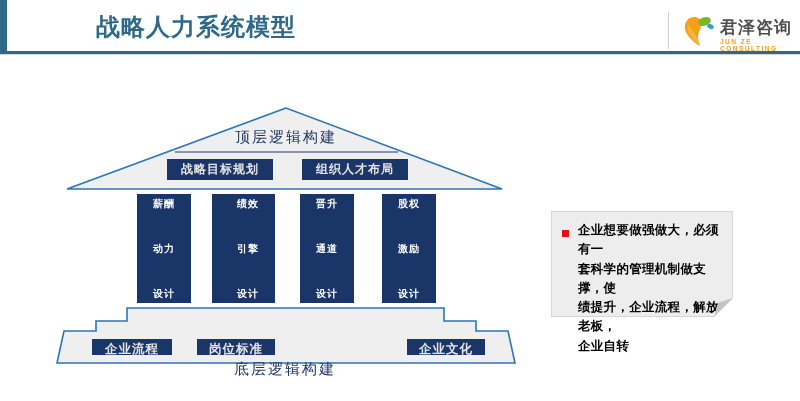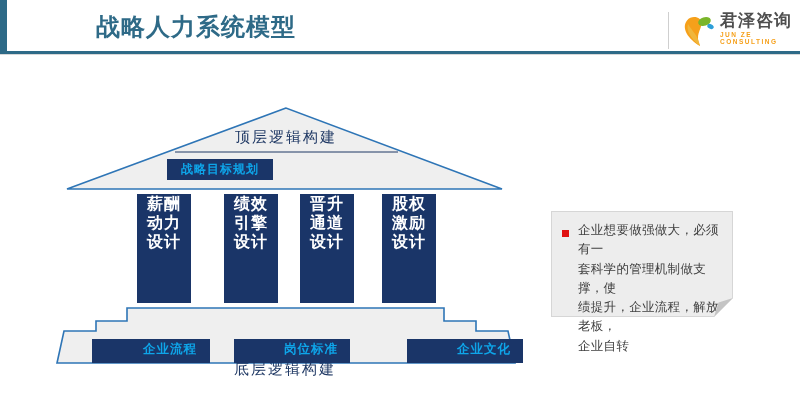--- a/index.html
+++ b/index.html
@@ -8,62 +8,62 @@
     overflow:hidden; font-family:"Liberation Sans", sans-serif;
   }
   
   .accent-bar { position:absolute; left:0; top:0; width:7px; height:53px; background:#2e6a87; }
   .page-title {
     position:absolute; left:96px; top:11px; font-size:24px; font-weight:bold;
     color:#2e6a87; letter-spacing:1px; white-space:nowrap;text-align:center;
   }
   .header-rule { position:absolute; left:0; top:51px; width:800px; height:3px; background:#2e6a87; box-shadow:0 1px 0 #d8d8d8; }
   .logo-divider { position:absolute; left:668px; top:12px; width:1px; height:37px; background:#cfcfcf; }
-  .logo { position:absolute; left:680px; top:12px; display:flex; align-items:flex-start; gap:4px; }
+  .logo { position:absolute; left:680px; top:12px; display:flex; align-items:flex-end; gap:4px; }
   .logo-texts { display:flex; flex-direction:column; line-height:1; }
   .logo-name { font-size:17px; font-weight:bold; color:#4f4f4f; letter-spacing:1px; }
   .logo-sub { font-size:6.5px; color:#f6a01a; letter-spacing:1.5px; margin-top:3px; font-weight:bold; }
   
   .temple-svg { position:absolute; left:50px; top:95px; }
   .roof-label, .base-label {
     position:absolute; width:160px; text-align:center;
     font-family:"Liberation Serif", serif; font-size:15px; color:#1f3864; letter-spacing:2px;
   }
   .roof-label { left:206px; top:128px; }
   .base-label { left:205px; top:312px;margin-top:48px; }
   .navy-box {
-    position:absolute; background:#1a3568; color:#0ea5e9; font-weight:bold;
+    position:absolute; background:#1a3568; color:#e5e5e5; font-weight:bold;
     text-align:center; letter-spacing:1px;
   }
   .roof-box { top:159px; width:106px; height:21px; line-height:21px; font-size:12px; }
   .roof-box.b0 { left:167px; }
   .roof-box.b1 { left:302px; }
   .pillar {
     position:absolute; top:194px; width:54px; height:109px; background:#1a3568;
-    display:flex; flex-direction:column; justify-content:flex-start; align-items:center;
-    color:#fff; font-weight:bold; font-size:16px; line-height:19px; letter-spacing:1px;
+    display:flex; flex-direction:column; justify-content:space-between; align-items:center;
+    color:#fff; font-weight:bold; font-size:10px; line-height:19px; letter-spacing:1px;
   }
   .pillar.p0 { left:137px; }
-  .pillar.p1 { left:224px; }
+  .pillar.p1 { left:212px;padding-left:9px; }
   .pillar.p2 { left:300px; }
   .pillar.p3 { left:382px; }
-  .base-box { top:339px; height:24px; line-height:20px; font-size:12.5px;padding-left:38px; }
+  .base-box { top:339px; height:16px; line-height:20px; font-size:12.5px; }
   .base-box.b0 { left:92px;  width:80px; }
-  .base-box.b1 { left:197px; width:78px;margin-left:37px; }
+  .base-box.b1 { left:197px; width:78px; }
   .base-box.b2 { left:302px; width:78px; }
   .base-box.b3 { left:407px; width:78px; }
   
   .note {
     position:absolute; left:551px; top:211px; width:182px; height:106px;
     background:#ededed; border:1px solid #d6d6d6; box-sizing:border-box;
   }
   .note-bullet { position:absolute; left:10px; top:18px; width:7px; height:7px; background:#e01111; }
   .note-text {
     position:absolute; left:26px; top:9px; right:4px;
-    font-size:12.5px; font-weight:normal; color:#404040; line-height:19.3px; letter-spacing:0.3px;
+    font-size:12.5px; font-weight:bold; color:#000000; line-height:19.3px; letter-spacing:0.3px;
   }
   .note-fold { position:absolute; right:-1px; bottom:-1px; }
 </style>
 </head>
 <body>
 
 <div class="slide">
 
   <div class="accent-bar"></div>
   <div class="page-title">战略人力系统模型</div>
@@ -86,20 +86,21 @@
   </div>
 
   <svg class="temple-svg" width="470" height="285" viewBox="0 0 470 285">
     <polygon points="236,13 17,94 452,94" fill="#efefef" stroke="#2e75b6" stroke-width="1.6"></polygon>
     <line x1="125" y1="57" x2="348" y2="57" stroke="#1f3864" stroke-width="1"></line>
     <polygon points="7,268 14,236 46,236 46,226 77,226 77,213 394,213 394,226 426,226 426,236 458,236 465,268" fill="#efefef" stroke="#2e75b6" stroke-width="1.6"></polygon>
   </svg>
 
   <div class="roof-label">顶层逻辑构建</div>
   <div class="navy-box roof-box b0">战略目标规划</div>
+  <div class="navy-box roof-box b1">组织人才布局</div>
 
   <div class="pillar p0">
     <span>薪酬</span>
     <span>动力</span>
     <span>设计</span>
   </div>
   <div class="pillar p1">
     <span>绩效</span>
     <span>引擎</span>
     <span>设计</span>

